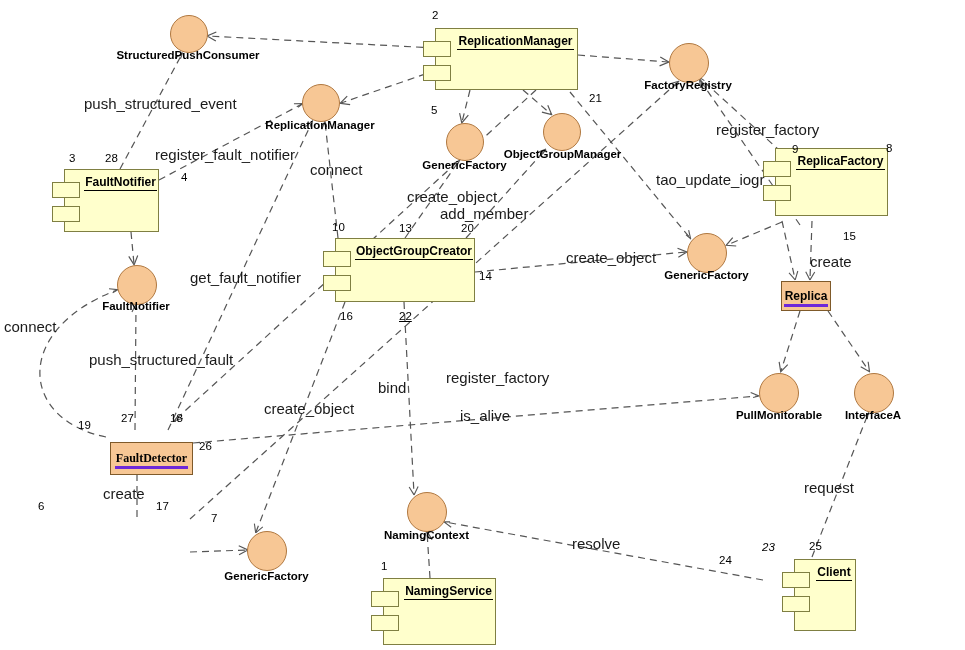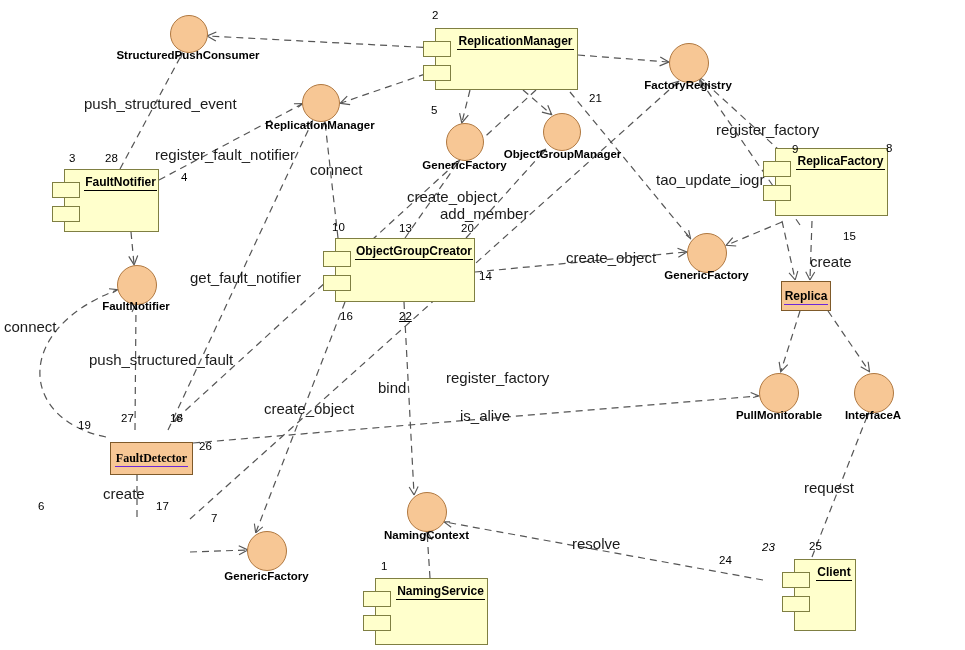--- a/index.html
+++ b/index.html
@@ -73,21 +73,21 @@
     align-items: center;
     justify-content: center;
   }
   .classbox .cname {
     font-size: 12px;
     font-weight: bold;
     color: #000;
     white-space: nowrap;
   }
   .classbox .cname span {
-    border-bottom: 1px solid #6d28d9;
+    border-bottom: 3px solid #6d28d9;
     padding: 0 1px 1px 1px;
   }
 
   
   .iface {
     position: absolute;
     border-radius: 50%;
     background: #f7c795;
     border: 1px solid #b07840;
     z-index: 4;
@@ -227,21 +227,21 @@
     <div class="cname"><span>ReplicaFactory</span></div>
   </div>
 
   <div class="component" style="left:335px; top:238px; width:140px; height:64px;">
     <div class="tab t1"></div>
     <div class="tab t2"></div>
     <div class="cname"><span>ObjectGroupCreator</span></div>
   </div>
 
 
-  <div class="component" style="left:375px; top:578px; width:113px; height:67px;">
+  <div class="component" style="left:383px; top:578px; width:113px; height:67px;">
     <div class="tab t1"></div>
     <div class="tab t2"></div>
     <div class="cname"><span>NamingService</span></div>
   </div>
 
   <div class="component" style="left:794px; top:559px; width:62px; height:72px;">
     <div class="tab t1"></div>
     <div class="tab t2"></div>
     <div class="cname"><span>Client</span></div>
   </div>

